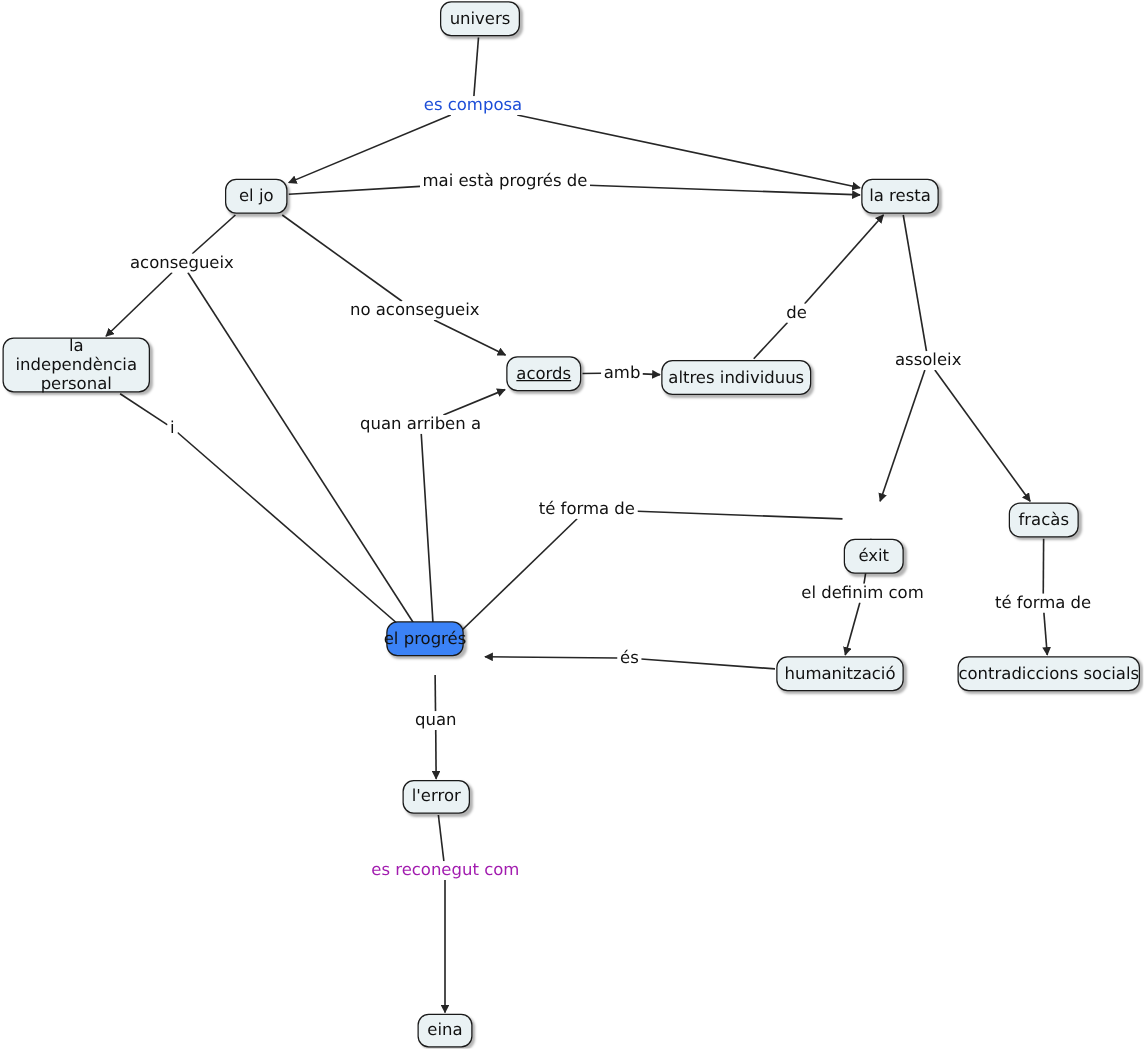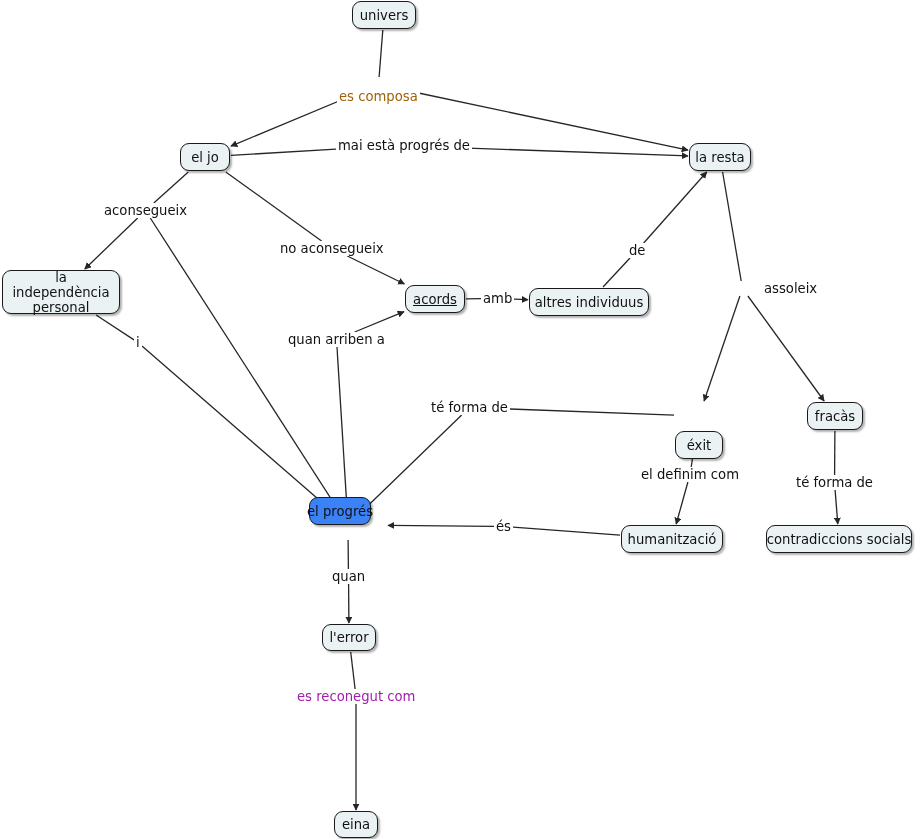--- a/index.html
+++ b/index.html
@@ -110,26 +110,26 @@
       <div class="node" style="left: 529px; top: 288px; width: 120px; height: 28px; background: rgb(234, 242, 244); border-color: rgb(26, 26, 26); color: rgb(17, 17, 17);">altres individuus</div>
       <div class="node" style="left: 675px; top: 402px; width: 48px; height: 28px; background: rgb(234, 242, 244); border-color: rgb(26, 26, 26); color: rgb(17, 17, 17); margin-top: 29px;">éxit</div>
       <div class="node" style="left: 807px; top: 402px; width: 56px; height: 28px; background: rgb(234, 242, 244); border-color: rgb(26, 26, 26); color: rgb(17, 17, 17);">fracàs</div>
       <div class="node" style="left: 309px; top: 497px; width: 62px; height: 28px; background: #3b82f6; border-color: rgb(26, 26, 26); color: rgb(17, 17, 17);">el progrés</div>
       <div class="node" style="left: 621px; top: 525px; width: 102px; height: 28px; background: rgb(234, 242, 244); border-color: rgb(26, 26, 26); color: rgb(17, 17, 17);">humanització</div>
       <div class="node" style="left: 766px; top: 525px; width: 146px; height: 28px; background: rgb(234, 242, 244); border-color: rgb(26, 26, 26); color: rgb(17, 17, 17);">contradiccions socials</div>
       <div class="node" style="left: 322px; top: 624px; width: 54px; height: 27px; background: rgb(234, 242, 244); border-color: rgb(26, 26, 26); color: rgb(17, 17, 17);">l'error</div>
       <div class="node" style="left: 334px; top: 811px; width: 44px; height: 27px; background: rgb(234, 242, 244); border-color: rgb(26, 26, 26); color: rgb(17, 17, 17);">eina</div>
     </div>
   <div id="labels-layer">
-      <div class="edge-label" style="left: 337px; top: 77px; color: #a16207; margin-top: 12px;">es composa</div>
+      <div class="edge-label" style="left: 337px; top: 77px; color: #1d4ed8;">es composa</div>
       <div class="edge-label" style="left: 336px; top: 138px; color: rgb(17, 17, 17);">mai està progrés de</div>
       <div class="edge-label" style="left: 102px; top: 203px; color: rgb(17, 17, 17);">aconsegueix</div>
       <div class="edge-label" style="left: 278px; top: 241px; color: rgb(17, 17, 17);">no aconsegueix</div>
       <div class="edge-label" style="left: 627px; top: 243px; color: rgb(17, 17, 17);">de</div>
-      <div class="edge-label" style="left: 714px; top: 281px; color: rgb(17, 17, 17); margin-left: 48px;">assoleix</div>
+      <div class="edge-label" style="left: 714px; top: 281px; color: rgb(17, 17, 17);">assoleix</div>
       <div class="edge-label" style="left: 481px; top: 291px; color: rgb(17, 17, 17);">amb</div>
       <div class="edge-label" style="left: 286px; top: 332px; color: rgb(17, 17, 17);">quan arriben a</div>
       <div class="edge-label" style="left: 134px; top: 335px; color: rgb(17, 17, 17);">i</div>
       <div class="edge-label" style="left: 429px; top: 400px; color: rgb(17, 17, 17);">té forma de</div>
       <div class="edge-label" style="left: 639px; top: 467px; color: rgb(17, 17, 17);">el definim com</div>
       <div class="edge-label" style="left: 794px; top: 475px; color: rgb(17, 17, 17);">té forma de</div>
       <div class="edge-label" style="left: 494px; top: 519px; color: rgb(17, 17, 17);">és</div>
       <div class="edge-label" style="left: 330px; top: 569px; color: rgb(17, 17, 17);">quan</div>
       <div class="edge-label" style="left: 295px; top: 689px; color: #a21caf;">es reconegut com</div>
     </div>

